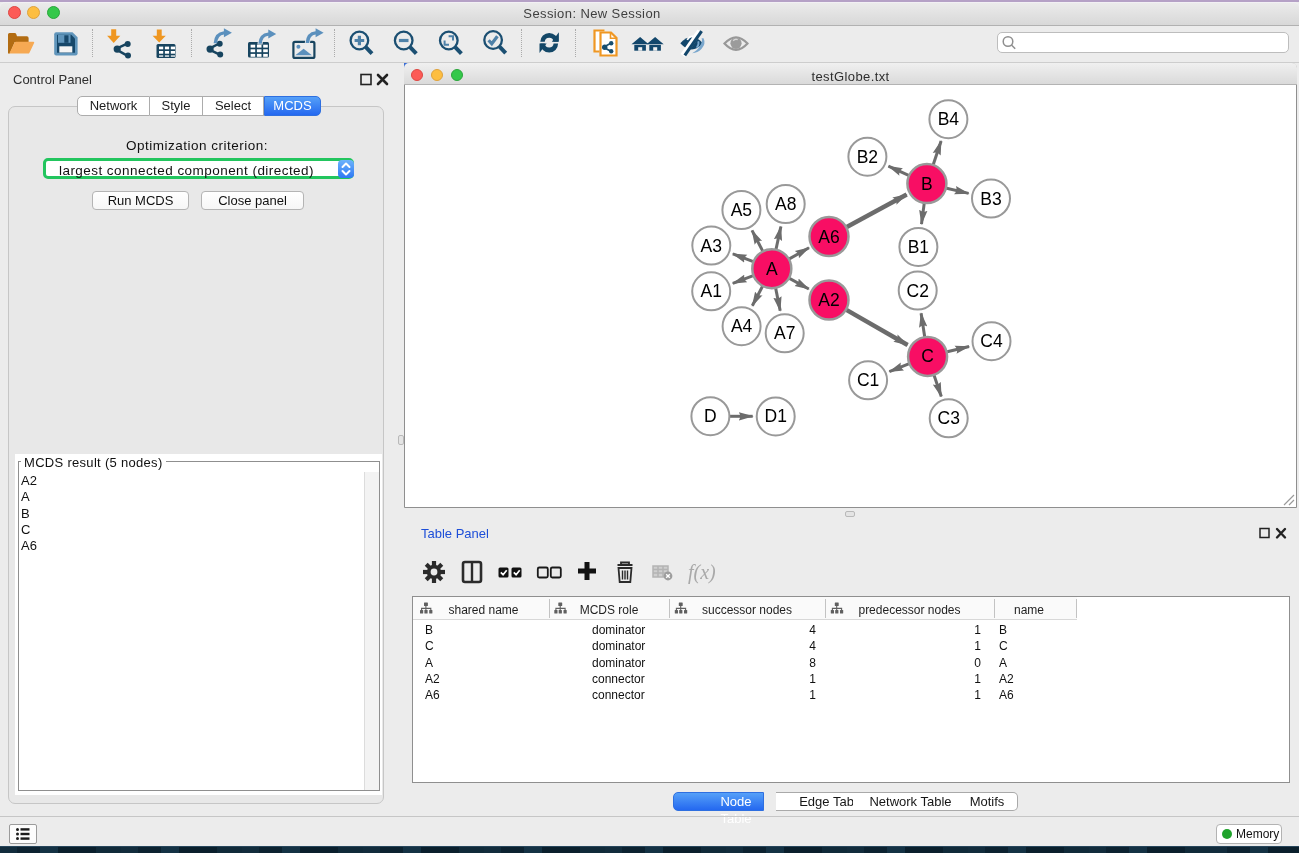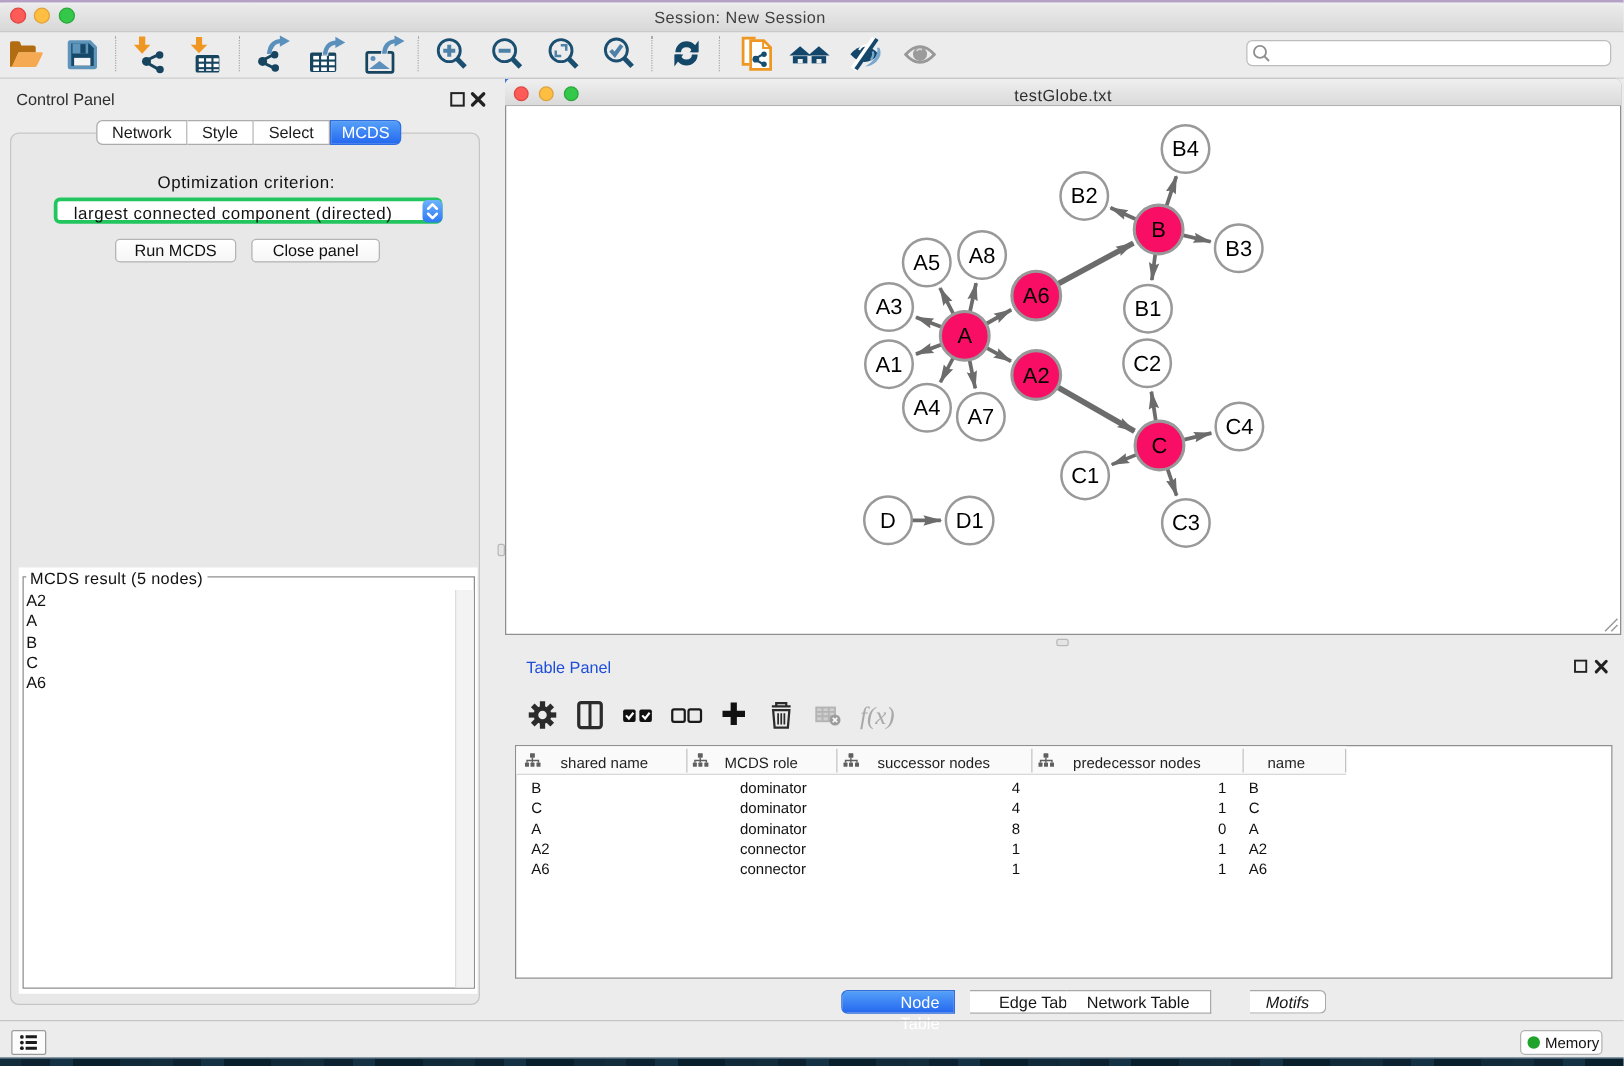--- a/index.html
+++ b/index.html
@@ -408,21 +408,21 @@
 <div class="abs cell" style="left:425px; top:622px;">B<br>C<br>A<br>A2<br>A6</div>
 <div class="abs cell" style="left:592px; top:622px;">dominator<br>dominator<br>dominator<br>connector<br>connector</div>
 <div class="abs cell" style="left:700px; top:622px; width:116px; text-align:right;">4<br>4<br>8<br>1<br>1</div>
 <div class="abs cell" style="left:860px; top:622px; width:121px; text-align:right;">1<br>1<br>0<br>1<br>1</div>
 <div class="abs cell" style="left:999px; top:622px;">B<br>C<br>A<br>A2<br>A6</div>
 
 <div class="abs btab" style="left:673px; width:91px; border-radius:5px 0 0 5px; border-color:#2e6fe0;
   background:linear-gradient(#55a0f8,#2468f0); color:#fff;padding-left:35px;">Node Table</div>
 <div class="abs btab" style="left:776px; width:89px; border-left:none;text-align:right;">Edge Table</div>
 <div class="abs btab" style="left:853px; width:116px; border-left:none;">Network Table</div>
-<div class="abs btab" style="left:1000px; width:61px; border-radius:0 5px 5px 0; border-left:none;font-style:italic;">Motifs</div>
+<div class="abs btab" style="left:957px; width:61px; border-radius:0 5px 5px 0; border-left:none;">Motifs</div>
 
 <div class="abs" id="statusline"></div>
 <div class="abs" id="listbtn"></div>
 <svg class="abs" style="left:9px; top:824px;" width="28" height="20" viewBox="0 0 28 20">
   <g fill="#1c1c1c">
     <circle cx="8.5" cy="5.5" r="1.5"></circle>
       <circle cx="8.5" cy="10" r="1.5"></circle>
       <circle cx="8.5" cy="14.5" r="1.5"></circle>
     <rect x="11.5" y="4.2" width="9" height="2.4"></rect>
       <rect x="11.5" y="8.8" width="9" height="2.4"></rect>

